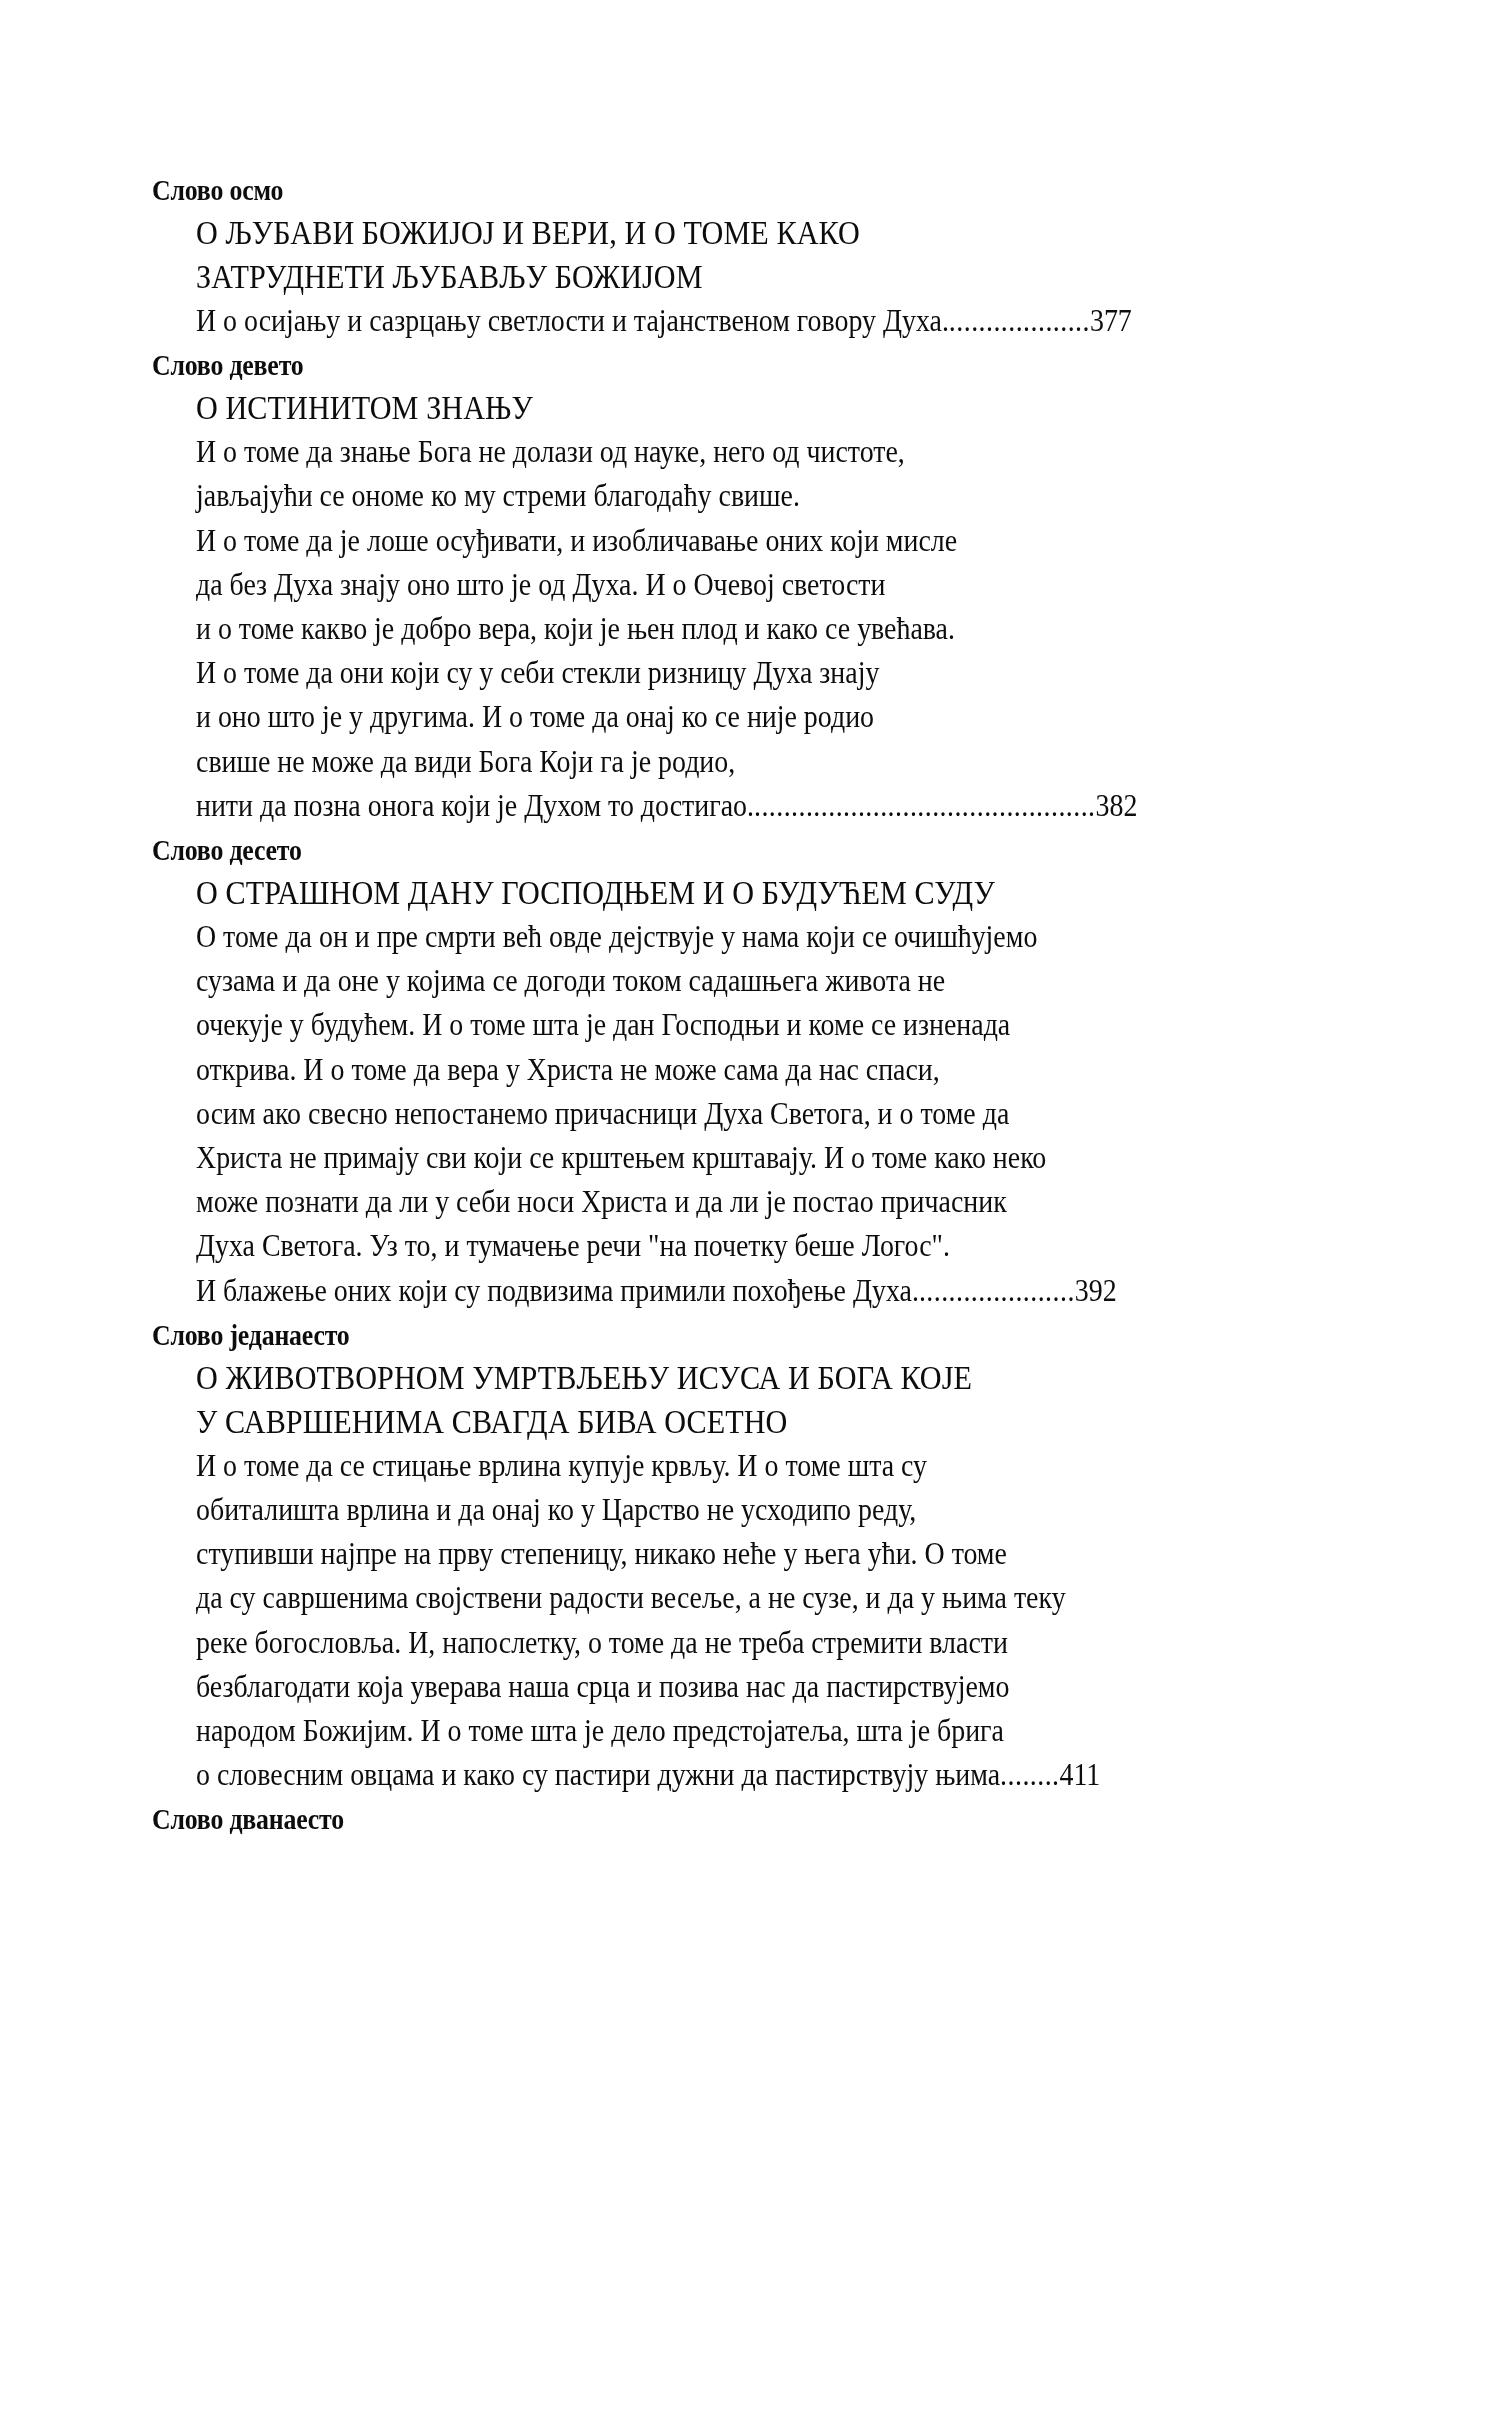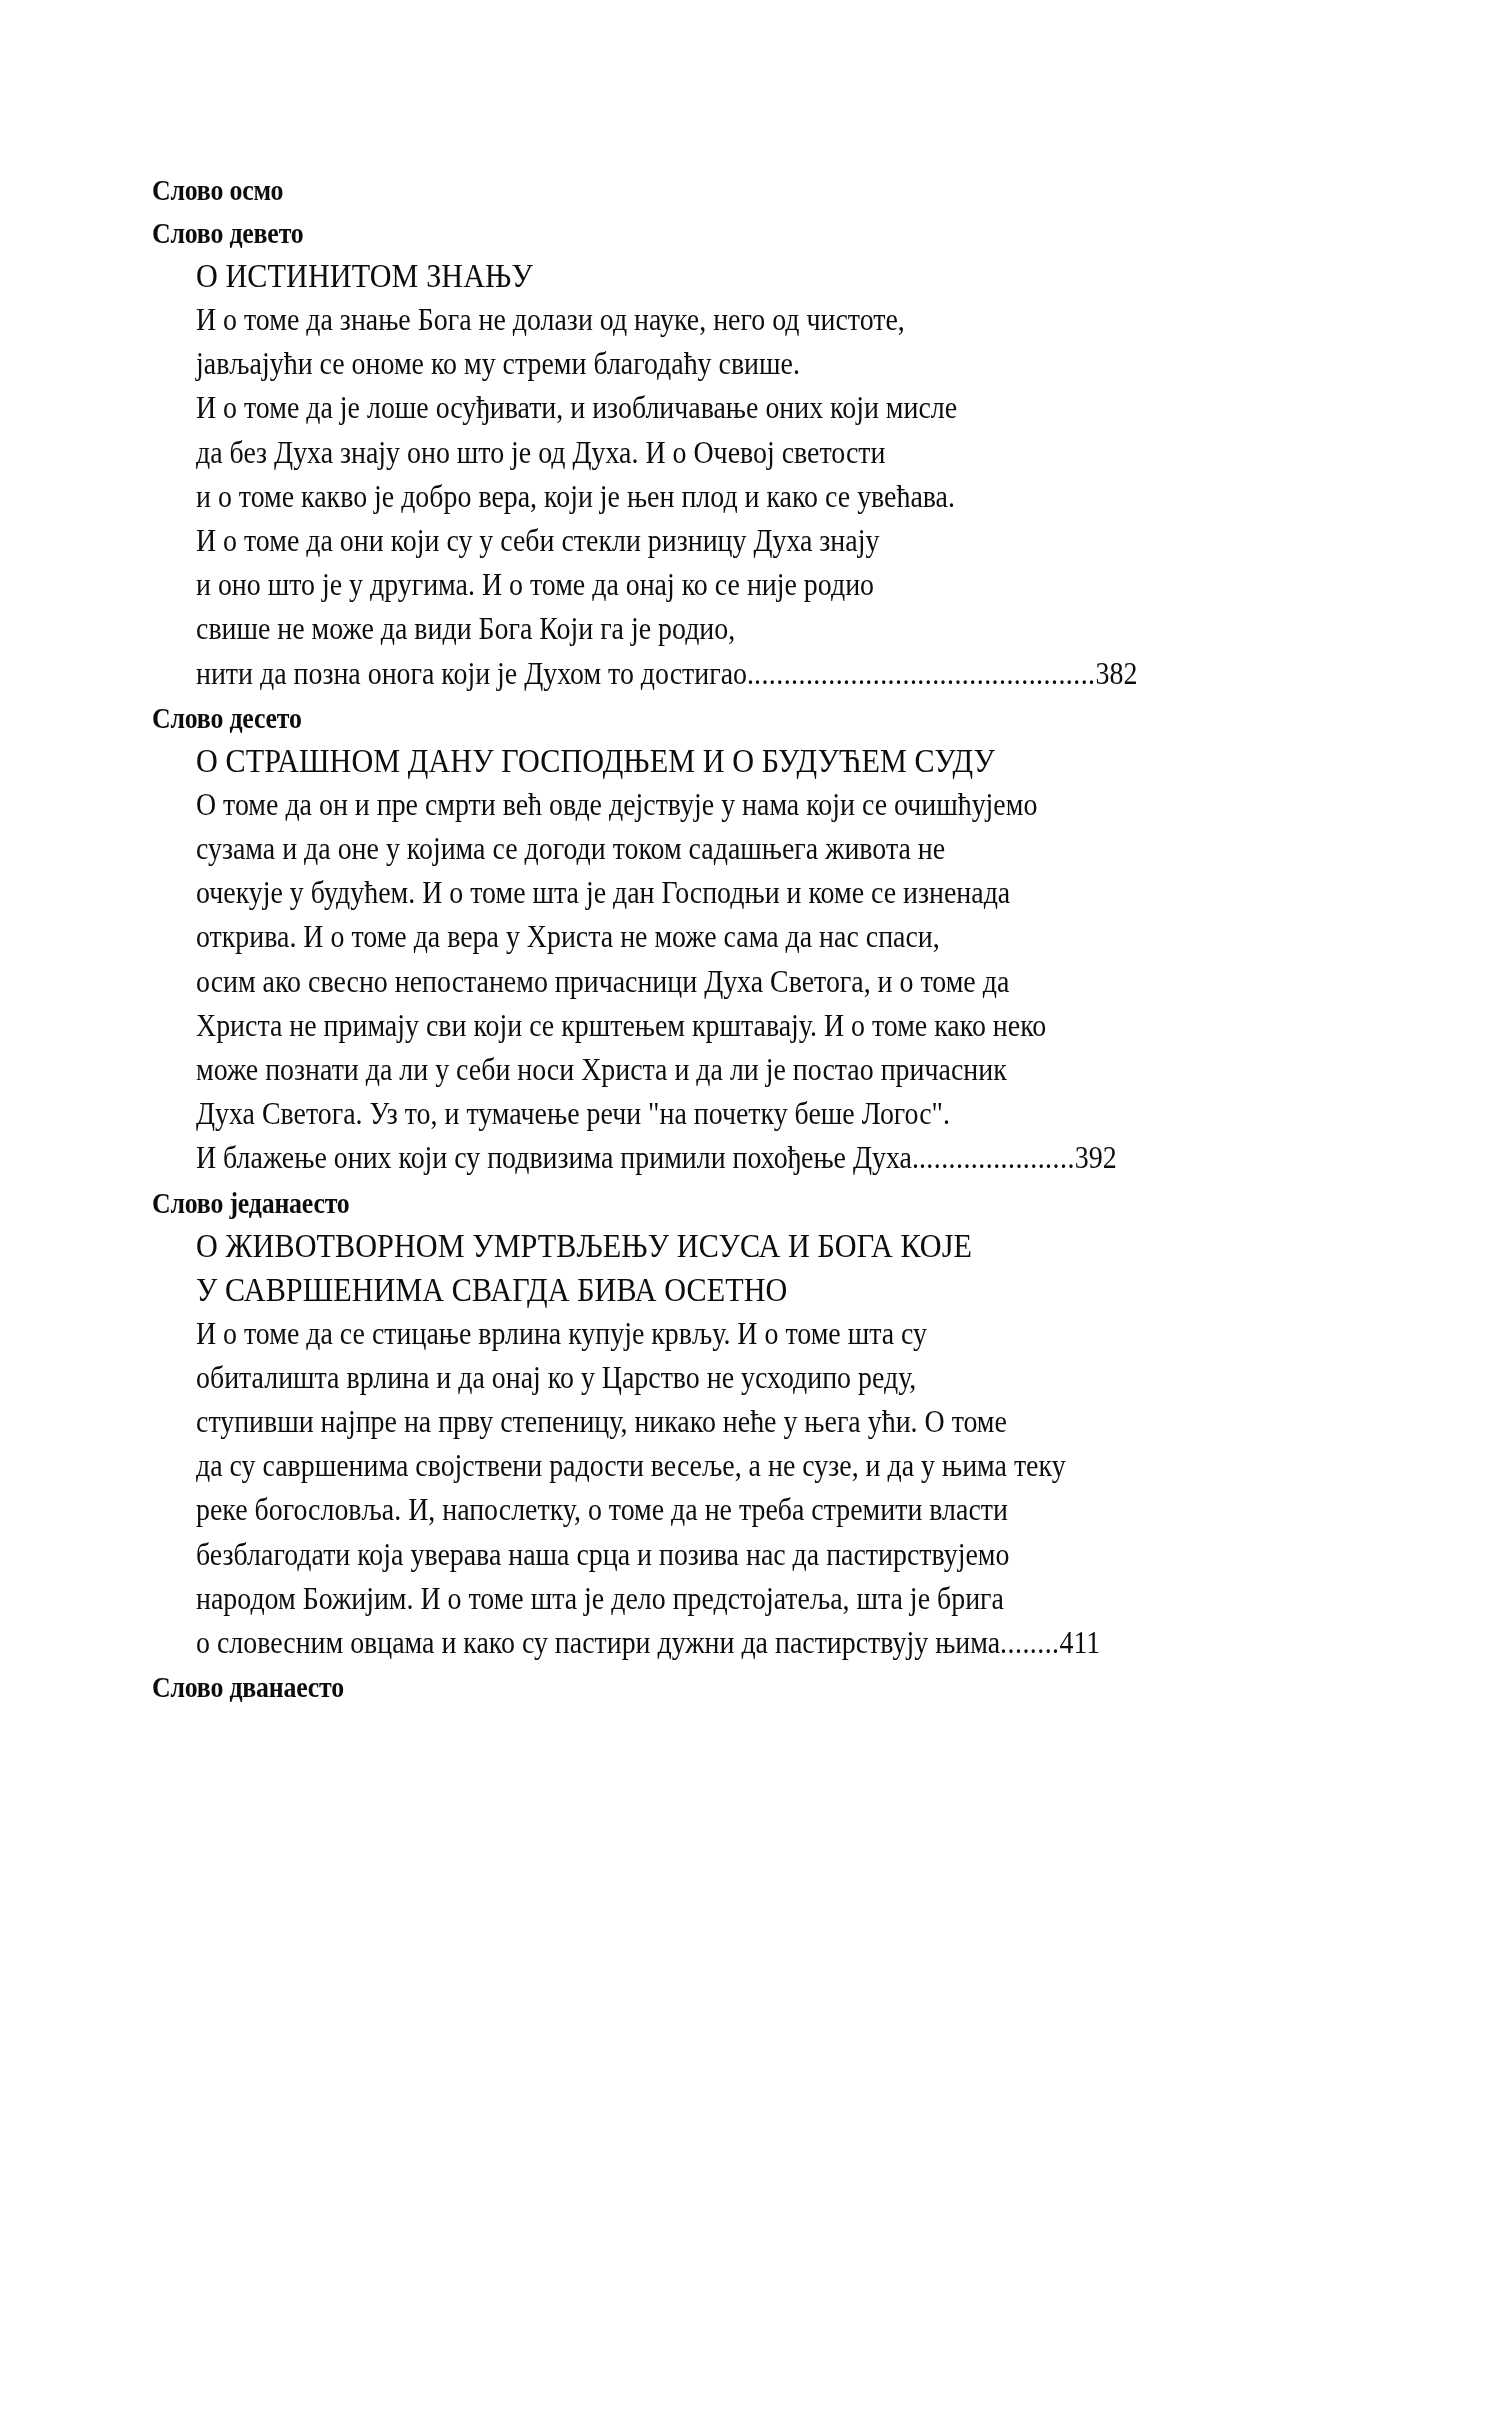--- a/index.html
+++ b/index.html
@@ -73,20 +73,27 @@
     white-space: nowrap;
   }
 </style>
 </head>
 <body>
 
 <div class="page">
   <div class="toc" id="toc-root">
       <div class="toc-section">
         <div class="section-label">Слово осмо</div>
+        <div class="section-body">
+          <div class="title-line">О ЉУБАВИ БОЖИЈОЈ И ВЕРИ, И О ТОМЕ КАКО</div>
+          <div class="title-line">ЗАТРУДНЕТИ ЉУБАВЉУ БОЖИЈОМ</div>
+          <div class="desc">
+            <span class="desc-line"><span class="">И о осијању и сазрцању светлости и тајанственом говору Духа.</span><span class="leader">...................</span><span class="pagenum">377</span></span>
+          </div>
+        </div>
       </div>
       <div class="toc-section">
         <div class="section-label">Слово девето</div>
         <div class="section-body">
           <div class="title-line">О ИСТИНИТОМ ЗНАЊУ</div>
           <div class="desc">
             <span class="desc-line">И о томе да знање Бога не долази од науке, него од чистоте,</span>
             <span class="desc-line">јављајући се ономе ко му стреми благодаћу свише.</span>
             <span class="desc-line">И о томе да је лоше осуђивати, и изобличавање оних који мисле</span>
             <span class="desc-line">да без Духа знају оно што је од Духа. И о Очевој светости</span>

